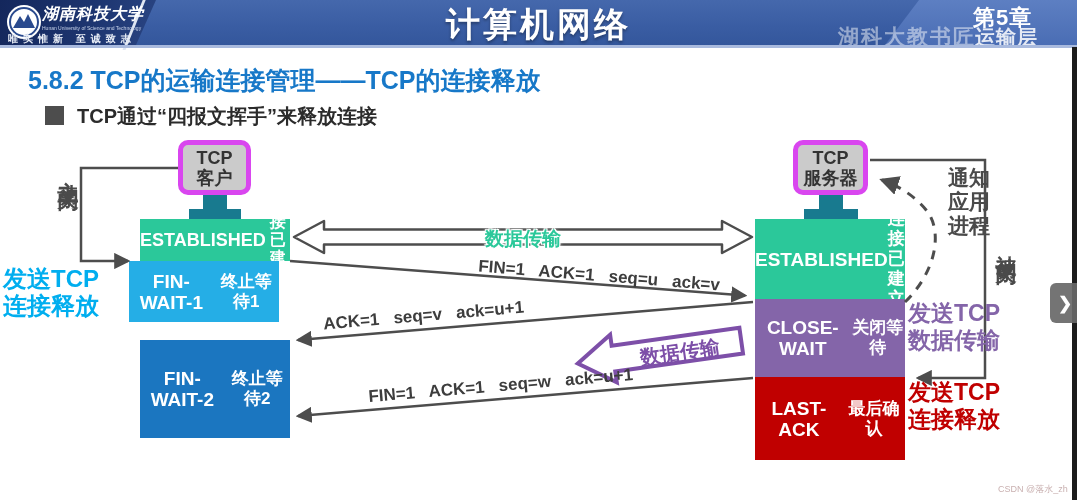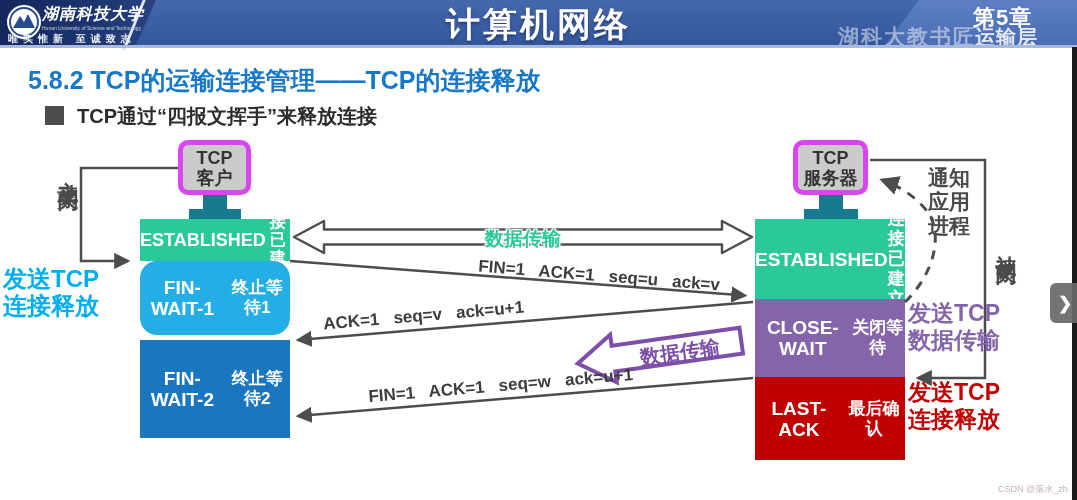--- a/index.html
+++ b/index.html
@@ -52,32 +52,32 @@
   .neck-server{left:819px;top:195px;width:24px;height:14px;}
   .base-server{left:804px;top:209px;width:54px;height:11px;}
 
   
   .state{display:flex;align-items:center;justify-content:center;
     color:#ffffff;text-align:center;font-weight:bold;}
   .state .en{font-size:19px;line-height:21px;}
   .state .zh{font-size:17px;line-height:20px;}
   .c-est{left:140px;top:219px;width:150px;height:42px;background:#2bc89a;}
   .c-est .en{font-size:18px;line-height:19px;} .c-est .zh{font-size:16px;line-height:18px;}
-  .c-fw1{left:140px;top:261px;width:150px;height:74px;background:#25aee6;border-radius:17px;}
+  .c-fw1{left:129px;top:261px;width:150px;height:61px;background:#25aee6;}
   .c-fw2{left:140px;top:340px;width:150px;height:98px;background:#1b76c0;}
   .s-est{left:755px;top:219px;width:150px;height:80px;background:#2bc89a;}
   .s-cw{left:755px;top:299px;width:150px;height:78px;background:#8465a9;}
   .s-la{left:755px;top:377px;width:150px;height:83px;background:#c00000;}
 
   
   .vtext{writing-mode:vertical-rl;text-orientation:upright;font-size:21px;font-weight:bold;
     color:#4a4a4a;letter-spacing:3px;}
   .v-active{left:54px;top:164px;height:96px;}
   .v-passive{left:992px;top:238px;height:96px;}
-  .notify{left:928px;top:166px;font-size:21px;font-weight:bold;color:#4a4a4a;line-height:24px;text-align:left;}
+  .notify{left:948px;top:166px;font-size:21px;font-weight:bold;color:#4a4a4a;line-height:24px;text-align:left;}
   .lbl-2line{font-weight:bold;line-height:27px;white-space:nowrap;}
   .lbl-release-client{left:3px;top:265px;font-size:24px;color:#00aeef;}
   .lbl-ack-server{left:908px;top:300px;font-size:23px;color:#8465a9;}
   .lbl-release-server{left:908px;top:379px;font-size:23px;color:#c00000;}
 
   
   .mlabel{font-size:17px;font-weight:bold;color:#3d3d3d;white-space:pre;}
   .m-fin1{left:478px;top:266px;transform:rotate(4.5deg);}
   .m-ack1{left:323px;top:306px;transform:rotate(-4.8deg);}
   .m-fin2{left:368px;top:376px;transform:rotate(-4.8deg);}

